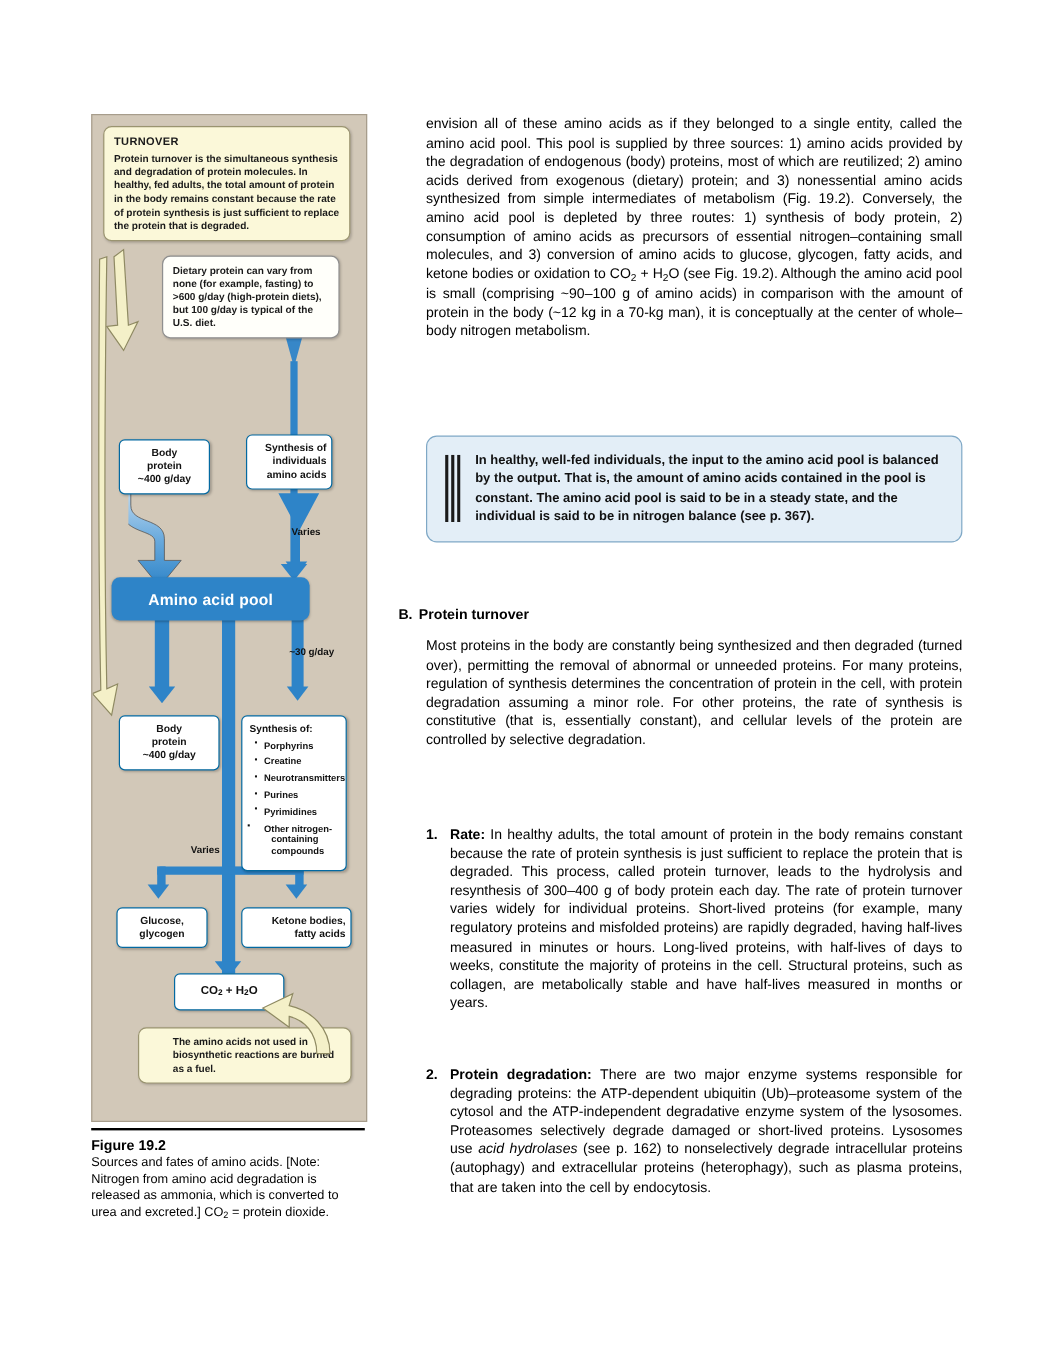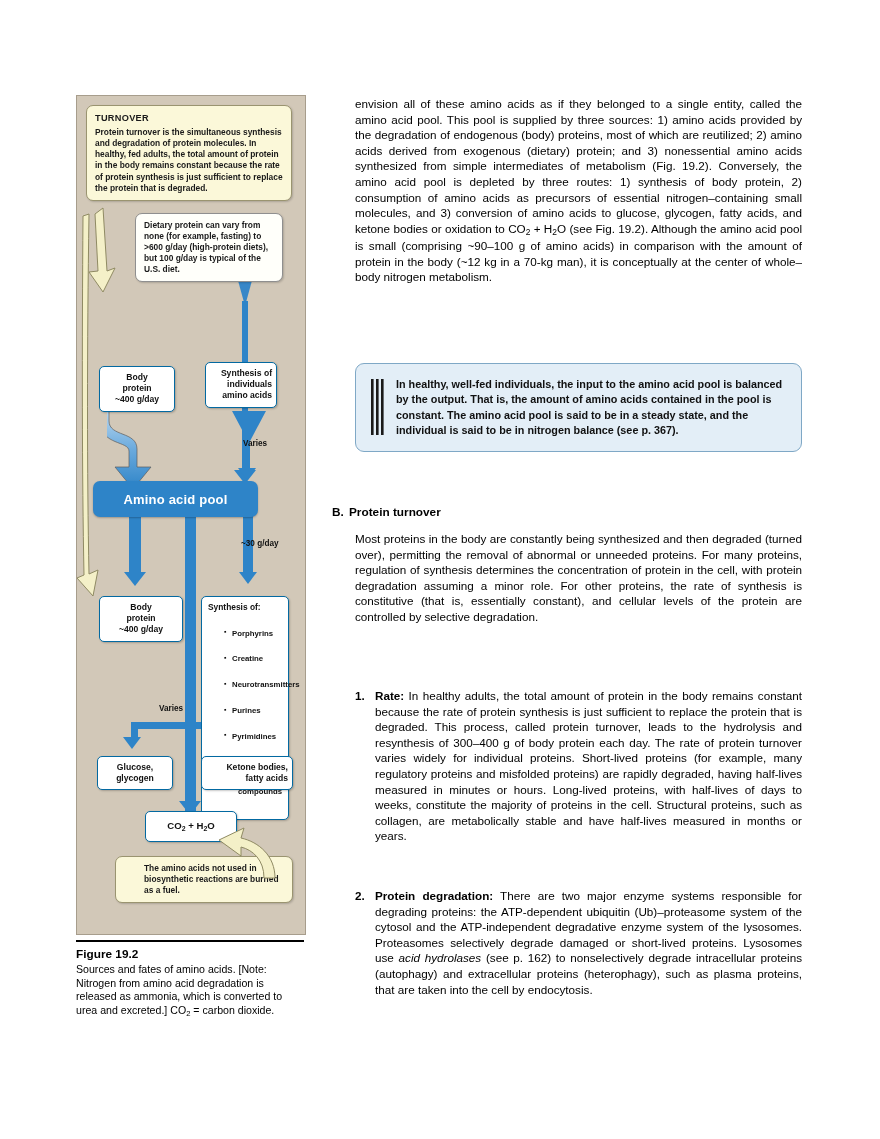--- a/index.html
+++ b/index.html
@@ -87,21 +87,21 @@
   #node-co2               { left: 68px; top: 715px; width: 92px; font-size: 9.6px; padding: 8px 4px; }
 
   
   #node-synthesis {
     left: 124px; top: 500px; width: 88px;
     text-align: left; padding: 5px 5px 6px 6px;
     font-size: 7.8px; line-height: 1.26;
   }
   #node-synthesis .sy-title { display:block; margin-bottom: 1px; font-size: 8.4px;}
   #node-synthesis ul { margin: 0; padding: 0 0 0 8px; list-style: none; }
-  #node-synthesis li { position: relative; margin: 16px; }
+  #node-synthesis li { position: relative; margin: 4px; }
   #node-synthesis li:before {
     content: "\25AA";
     position: absolute; left: -8px; top: -0.5px;
     font-size: 7px;
   }
   #node-synthesis li.indent2 { padding-left: 6px; text-indent: -6px; }
 
   
   #pool-bar {
     position: absolute;
@@ -415,21 +415,21 @@
         <span>The amino acids not used in biosynthetic reactions are burned as a fuel.</span>
       </div>
 
     </div>
   </div>
 
   <div class="fig-caption">
     <div class="rule"></div>
     <div class="fig-num">Figure 19.2</div>
     <div class="fig-text">
-      <span>Sources and fates of amino acids. [Note: Nitrogen from amino acid degradation is released as ammonia, which is converted to urea and excreted.] CO</span><sub>2</sub><span> = carbon dioxide.</span>
+      <span>Sources and fates of amino acids. [Note: Nitrogen from amino acid degradation is released as ammonia, which is converted to urea and excreted.] CO</span><sub>2</sub><span> = protein dioxide.</span>
     </div>
   </div>
 
   <div class="text-col">
     <p class="body-p">envision all of these amino acids as if they belonged to a single entity, called the amino acid pool. This pool is supplied by three sources: 1) amino acids provided by the degradation of endogenous (body) proteins, most of which are reutilized; 2) amino acids derived from exogenous (dietary) protein; and 3) nonessential amino acids synthesized from simple intermediates of metabolism (Fig. 19.2). Conversely, the amino acid pool is depleted by three routes: 1) synthesis of body protein, 2) consumption of amino acids as precursors of essential nitrogen–containing small molecules, and 3) conversion of amino acids to glucose, glycogen, fatty acids, and ketone bodies or oxidation to CO<sub>2</sub> + H<sub>2</sub>O (see Fig. 19.2). Although the amino acid pool is small (comprising ~90–100 g of amino acids) in comparison with the amount of protein in the body (~12 kg in a 70-kg man), it is conceptually at the center of whole–body nitrogen metabolism.</p>
   </div>
 
   <div class="info-box">
     <span class="info-bars">
       <svg width="14" height="56" viewBox="0 0 14 56" aria-hidden="true">

